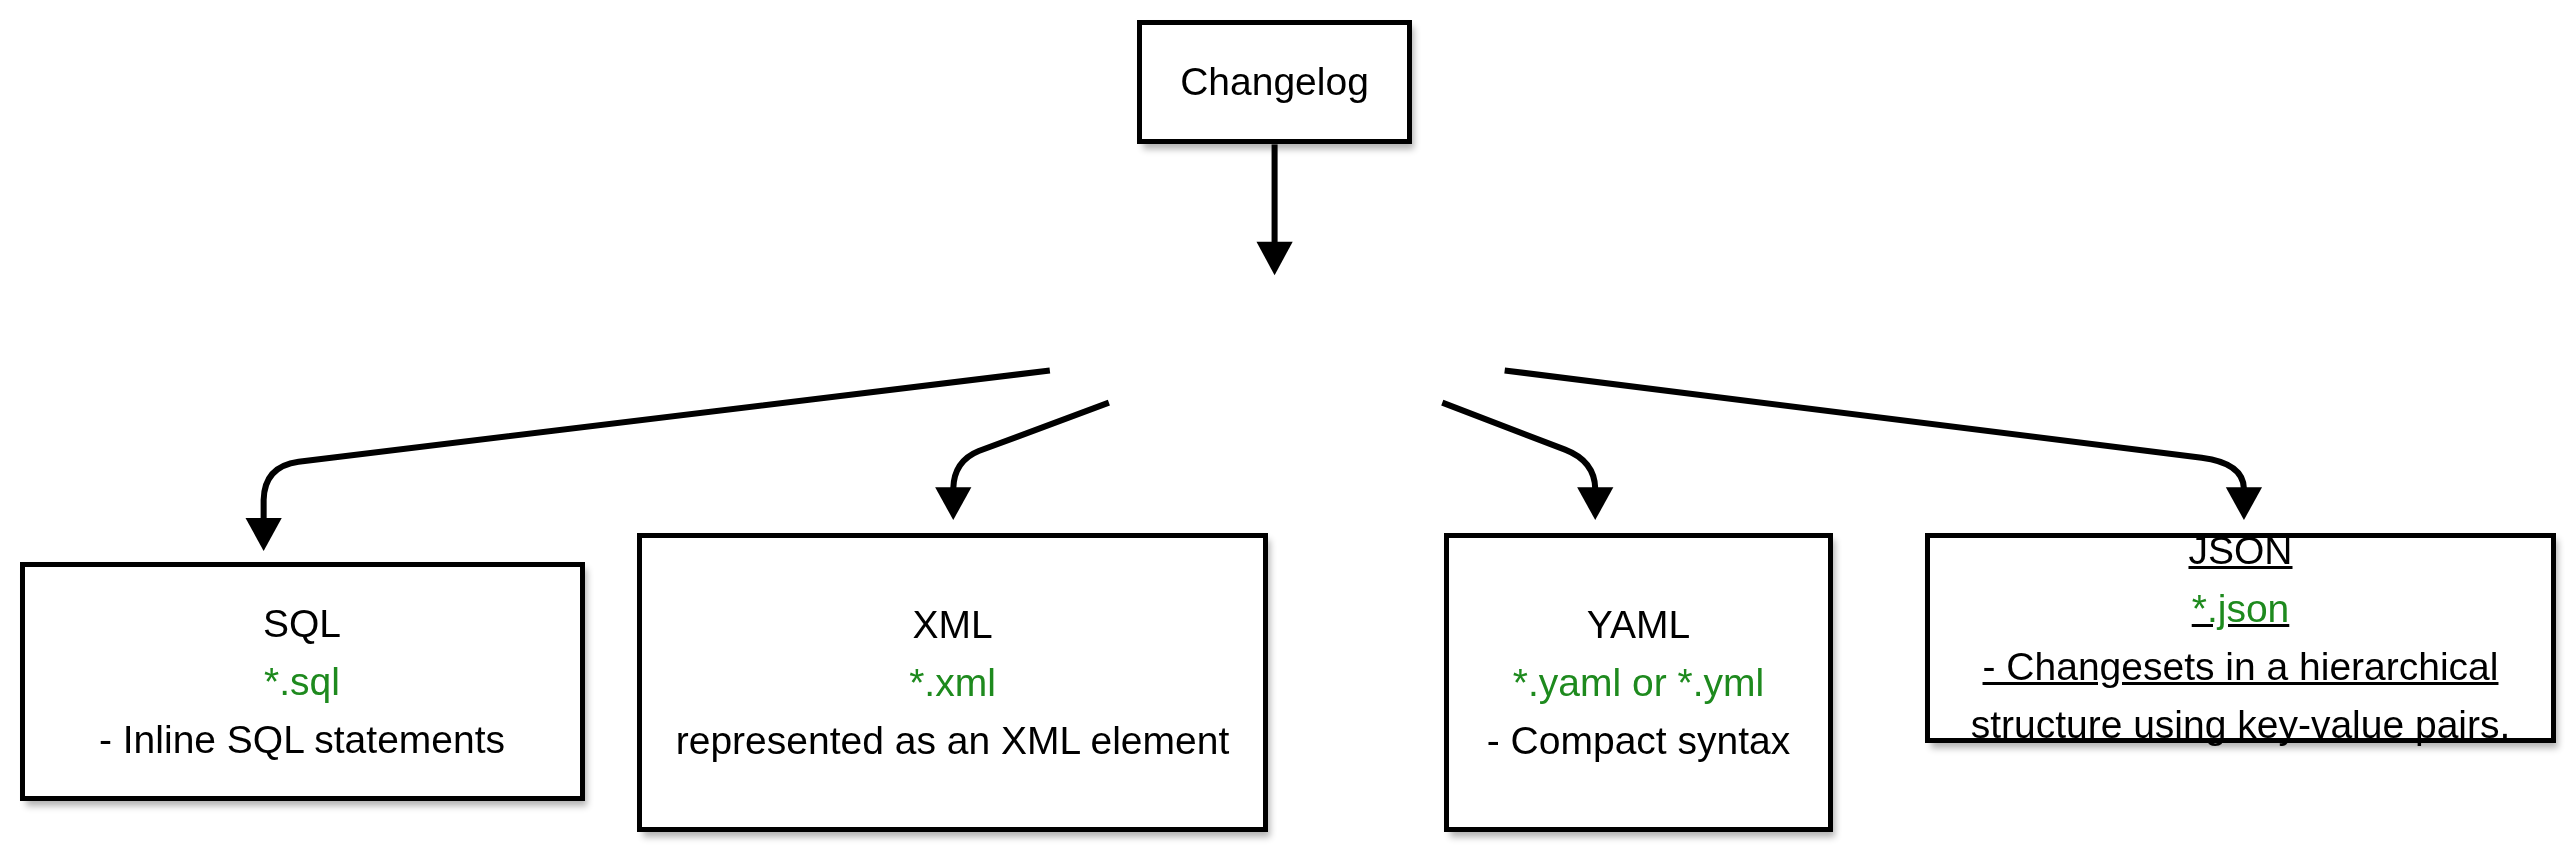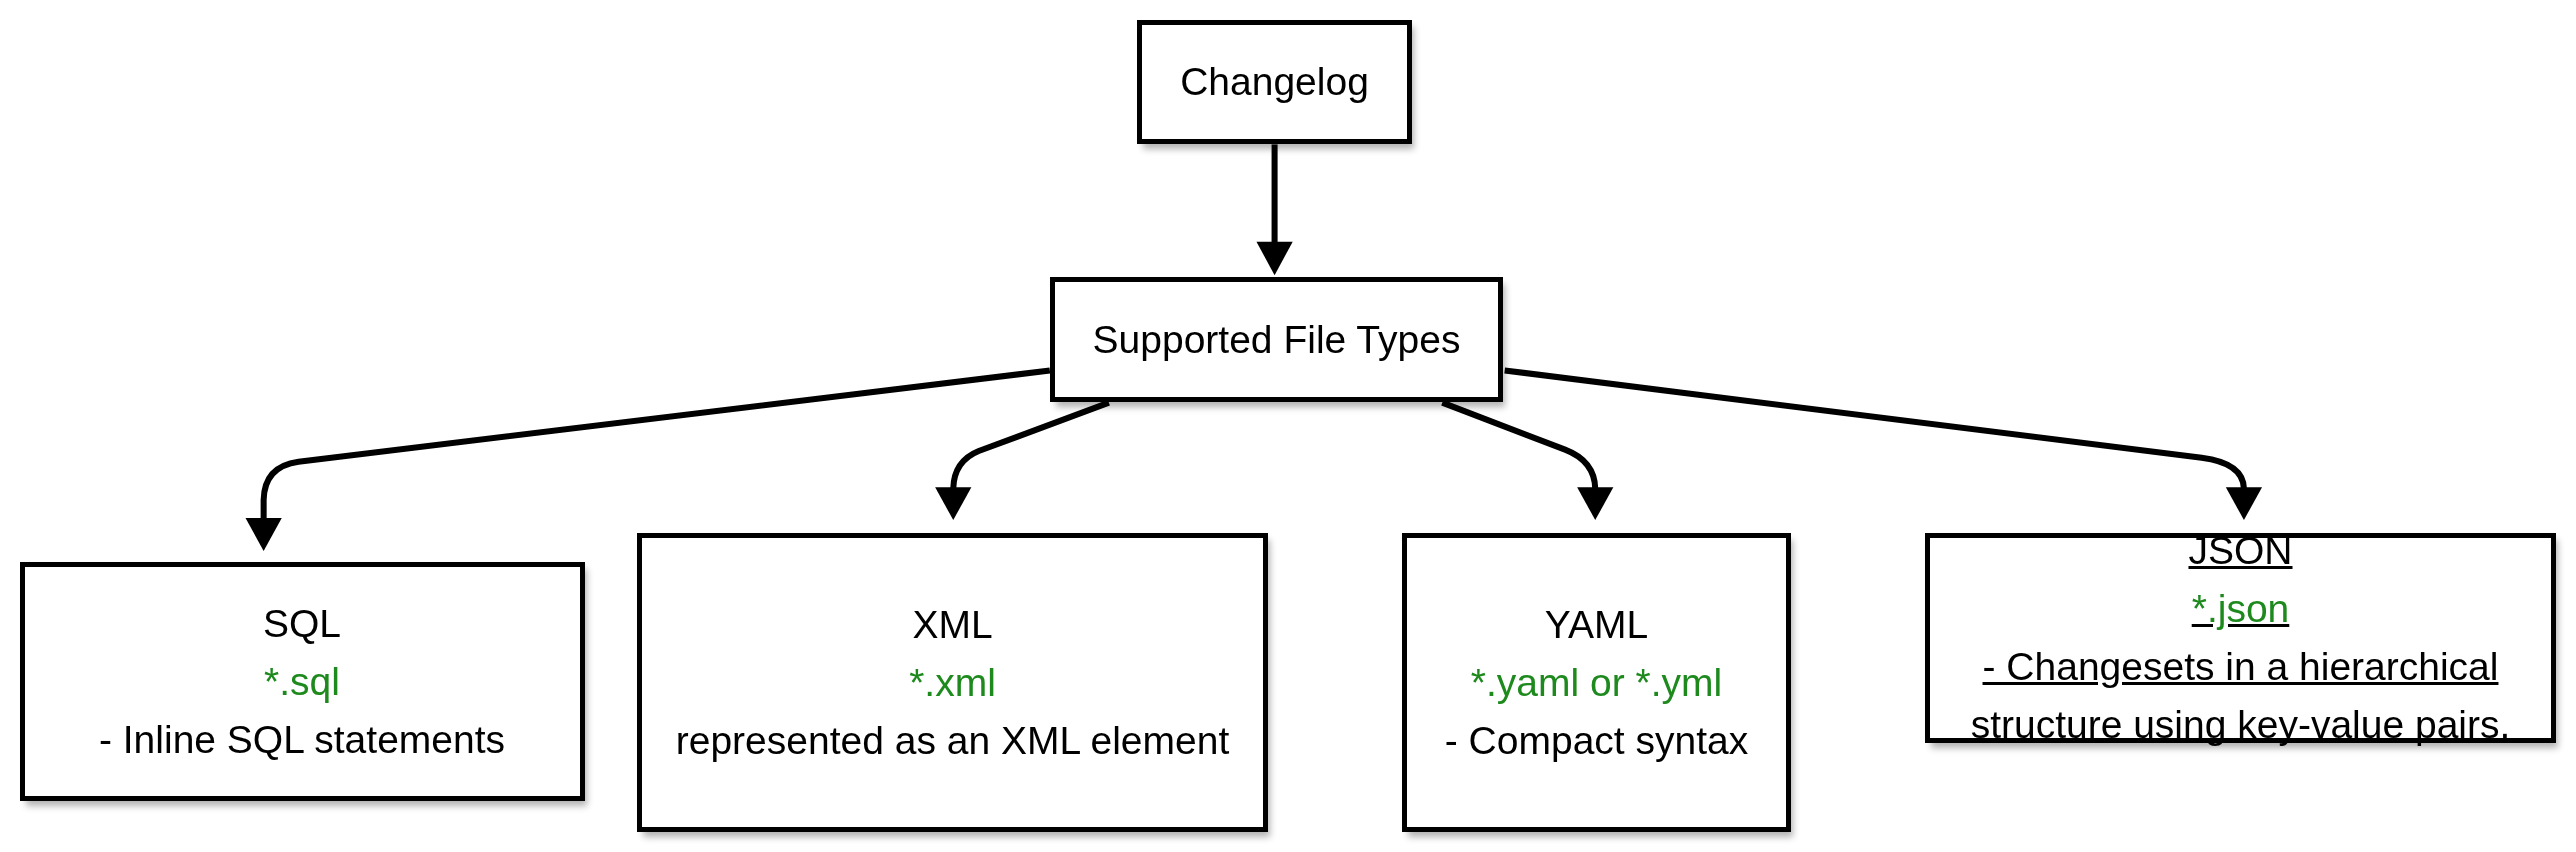--- a/index.html
+++ b/index.html
@@ -37,21 +37,21 @@
     color: #000000;
     white-space: nowrap;
   }
   .node .ext { color: var(--ext-color, #1e8a1e); }
 
   
   #node-changelog { left: 1137px; top: 20px;  width: 275px; height: 124px; }
   #node-hub       { left: 1050px; top: 277px; width: 453px; height: 125px; }
   #node-sql       { left: 19.5px;   top: 562px; width: 565px; height: 239px; }
   #node-xml       { left: 637px;  top: 533px; width: 631px; height: 299px; }
-  #node-yaml      { left: 1402px; top: 533px; width: 389px; height: 299px; }
+  #node-yaml      { left: 1444px; top: 533px; width: 389px; height: 299px; }
   #node-json      { left: 1925px; top: 533px; width: 631px; height: 210px; text-decoration: underline; }
 </style>
 </head>
 <body>
 
 <div class="canvas">
 
   <svg class="edges" viewBox="0 0 3840 1271" xmlns="http://www.w3.org/2000/svg">
     <g fill="none" stroke="#000000" stroke-width="9" stroke-linecap="butt" stroke-linejoin="round">
       <path d="M1900 215 L1900 362"></path>
@@ -66,23 +66,20 @@
       <path d="M1394 726 L1448 726 L1421 775 Z"></path>
       <path d="M2351 726 L2405 726 L2378 775 Z"></path>
       <path d="M3318 726 L3372 726 L3345 775 Z"></path>
     </g>
   </svg>
 
   <div class="node" id="node-changelog">
     <div class="line">Changelog</div>
   </div>
 
-  <div class="node" id="node-hub">
-    <div class="line">Supported File Types</div>
-  </div>
 
   <div class="node" id="node-sql">
     <div class="line">SQL</div>
     <div class="line ext">*.sql</div>
     <div class="line">- Inline SQL statements</div>
   </div>
 
   <div class="node" id="node-xml">
     <div class="line">XML</div>
     <div class="line ext">*.xml</div>

